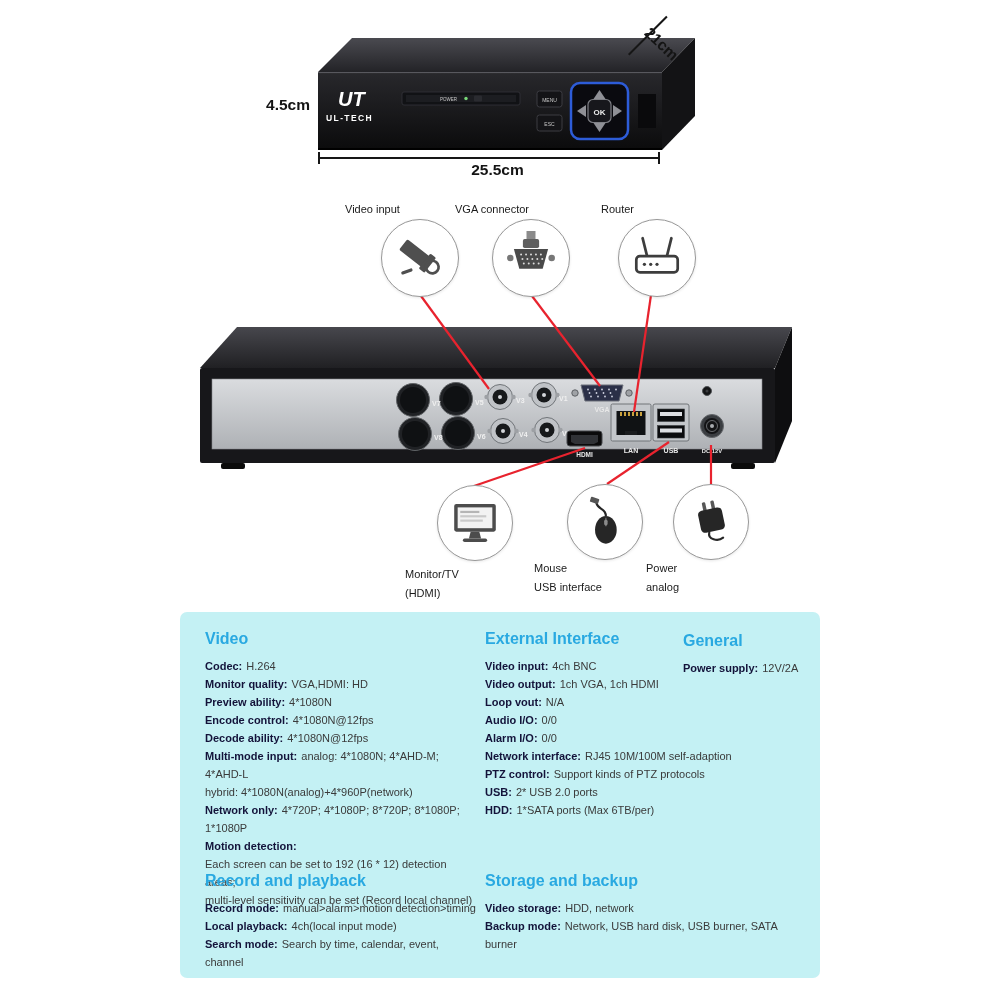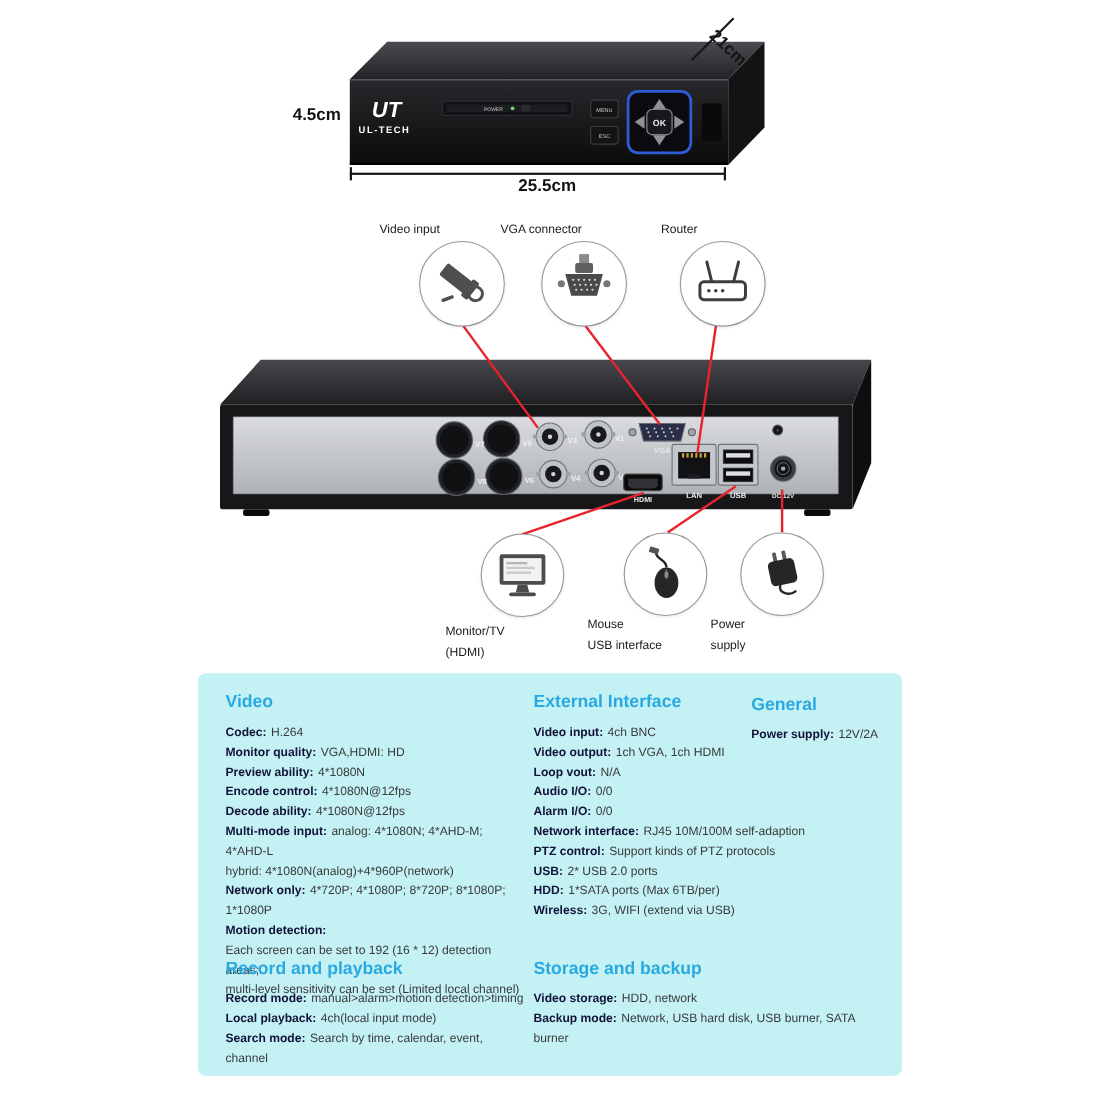--- a/index.html
+++ b/index.html
@@ -335,55 +335,54 @@
   <div class="callout-label" style="left:534px;top:559px;width:140px">
     <div>Mouse</div>
     <div>USB interface</div>
   </div>
   <div class="callout-label" style="left:405px;top:565px;width:140px">
     <div>Monitor/TV</div>
     <div>(HDMI)</div>
   </div>
   <div class="callout-label" style="left:646px;top:559px;width:130px">
     <div>Power</div>
-    <div>supply</div>
+    <div>analog</div>
   </div>
 
   <div class="spec-panel"></div>
 
   <div class="spec-section" style="left:205px;top:630px;width:272px">
     <div class="spec-heading">Video</div>
     <div>
         <div class="spec-row"><span class="spec-label">Codec:</span><span class="spec-value">H.264</span></div>
         <div class="spec-row"><span class="spec-label">Monitor quality:</span><span class="spec-value">VGA,HDMI: HD</span></div>
         <div class="spec-row"><span class="spec-label">Preview ability:</span><span class="spec-value">4*1080N</span></div>
         <div class="spec-row"><span class="spec-label">Encode control:</span><span class="spec-value">4*1080N@12fps</span></div>
         <div class="spec-row"><span class="spec-label">Decode ability:</span><span class="spec-value">4*1080N@12fps</span></div>
         <div class="spec-row"><span class="spec-label">Multi-mode input:</span><span class="spec-value">analog: 4*1080N; 4*AHD-M; 4*AHD-L</span></div>
         <div class="spec-extra">hybrid: 4*1080N(analog)+4*960P(network)</div>
         <div class="spec-row"><span class="spec-label">Network only:</span><span class="spec-value">4*720P; 4*1080P; 8*720P; 8*1080P; 1*1080P</span></div>
         <div class="spec-row"><span class="spec-label">Motion detection:</span></div>
         <div class="spec-extra">Each screen can be set to 192 (16 * 12) detection areas;</div>
-        <div class="spec-extra">multi-level sensitivity can be set (Limited local channel)</div>
+        <div class="spec-extra">multi-level sensitivity can be set (Record local channel)</div>
       </div>
   </div>
 
   <div class="spec-section" style="left:485px;top:630px;width:320px">
     <div class="spec-heading">External Interface</div>
     <div>
         <div class="spec-row"><span class="spec-label">Video input:</span><span class="spec-value">4ch BNC</span></div>
         <div class="spec-row"><span class="spec-label">Video output:</span><span class="spec-value">1ch VGA, 1ch HDMI</span></div>
         <div class="spec-row"><span class="spec-label">Loop vout:</span><span class="spec-value">N/A</span></div>
         <div class="spec-row"><span class="spec-label">Audio I/O:</span><span class="spec-value">0/0</span></div>
         <div class="spec-row"><span class="spec-label">Alarm I/O:</span><span class="spec-value">0/0</span></div>
         <div class="spec-row"><span class="spec-label">Network interface:</span><span class="spec-value">RJ45 10M/100M self-adaption</span></div>
         <div class="spec-row"><span class="spec-label">PTZ control:</span><span class="spec-value">Support kinds of PTZ protocols</span></div>
         <div class="spec-row"><span class="spec-label">USB:</span><span class="spec-value">2* USB 2.0 ports</span></div>
         <div class="spec-row"><span class="spec-label">HDD:</span><span class="spec-value">1*SATA ports (Max 6TB/per)</span></div>
-        <div class="spec-row"><span class="spec-label">Wireless:</span><span class="spec-value">3G, WIFI (extend via USB)</span></div>
       </div>
   </div>
 
   <div class="spec-section" style="left:683px;top:632px;width:130px">
     <div class="spec-heading">General</div>
     <div>
         <div class="spec-row"><span class="spec-label">Power supply:</span><span class="spec-value">12V/2A</span></div>
       </div>
   </div>
 

